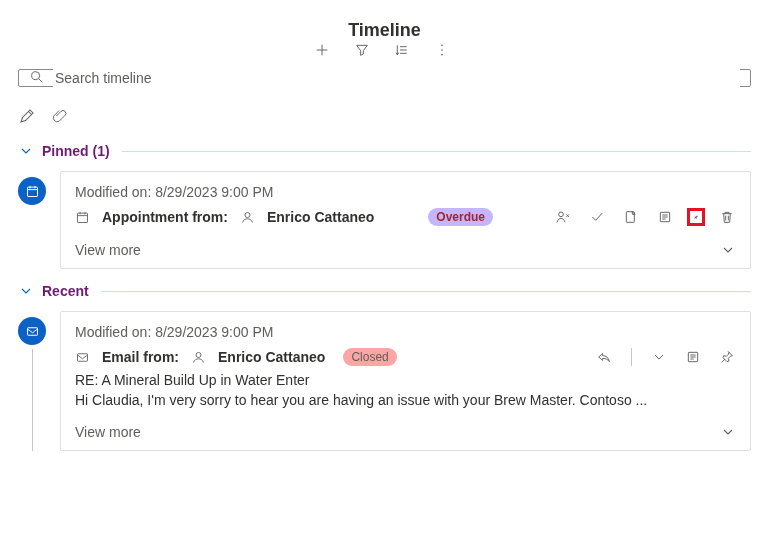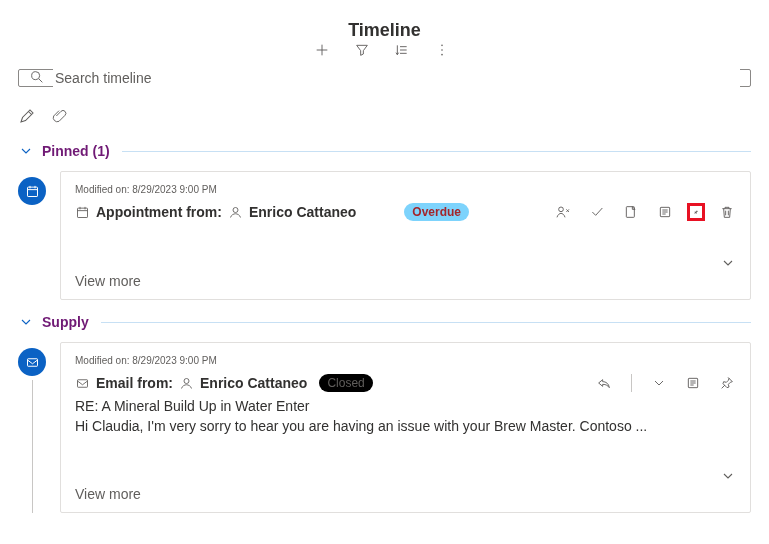--- a/index.html
+++ b/index.html
@@ -36,36 +36,36 @@
   .sec-line { flex:1; height:1px; background:#c7e0f4; margin-left:4px; }
   .card-row { display:flex; gap:14px; align-items:flex-start; margin-bottom:10px; }
   .type-bubble {
     width:28px; height:28px; border-radius:50%; background:#0b62c4; color:#fff;
     display:flex; align-items:center; justify-content:center; flex-shrink:0; margin-top:6px;
   }
   .type-bubble svg { width:15px; height:15px; stroke:#fff; fill:none; stroke-width:1.6; }
   .card {
     flex:1; border:1px solid #e1dfdd; border-radius:2px; padding:12px 14px 10px 14px;
   }
-  .meta { color:#605e5c; font-size:10px; margin-bottom:8px; }
-  .title-row { display:flex; align-items:center; gap:6px; margin-bottom:6px; }
+  .meta { color:#605e5c; font-size:14px; margin-bottom:8px; }
+  .title-row { display:flex; align-items:center; gap:12px; margin-bottom:6px; }
   .title-row .mini { width:15px; height:15px; color:#605e5c; display:inline-flex; }
   .title-row .mini svg { width:15px; height:15px; stroke:currentColor; fill:none; stroke-width:1.4; }
   .title-label { font-weight:600; }
   .person-name { font-weight:600; }
   .status-pill { font-size:12px; padding:2px 8px; border-radius:10px; margin-left:6px; }
-  .pill-overdue { background:#7dd3fc; color:#a4262c; font-weight:600;margin-left:42px; }
-  .pill-closed { background:#000000; color:#605e5c; }
+  .pill-overdue { background:#c4b5fd; color:#a4262c; font-weight:600;margin-left:42px; }
+  .pill-closed { background:#fca5a5; color:#605e5c; }
   .actions-right { margin-left:auto; display:flex; gap:16px; align-items:center; color:#605e5c; }
   .actions-right .act { width:18px; height:18px; display:inline-flex; align-items:center; justify-content:center; cursor:pointer; }
   .actions-right svg { width:16px; height:16px; stroke:currentColor; fill:none; stroke-width:1.4; }
   .highlight-box { border:3px solid #e81123; padding:3px; margin:-3px; }
   .body-text { color:#323130; margin-bottom:4px; }
   .view-more-row { display:flex; align-items:center; margin-top:16px; color:#605e5c; }
-  .view-more-row .vm { cursor:pointer;margin-top:36px; }
+  .view-more-row .vm { cursor:pointer; }
   .view-more-row .chev { margin-left:auto; width:16px; height:16px; }
   .sep { width:1px; height:18px; background:#c8c6c4; margin:0 2px; }
 </style>
 </head>
 <body>
 
 <div class="panel">
 
   <div class="hdr">
     <div class="hdr-title">Timeline</div>
@@ -198,21 +198,21 @@
         </div>
       </div>
     </div>
   </div>
 
   <div class="section" style="margin-top:14px">
     <div class="sec-hdr">
       <svg viewBox="0 0 24 24">
           <path d="M6 9l6 6 6-6"></path>
         </svg>
-      <span class="sec-title">Supply</span>
+      <span class="sec-title">Recent</span>
       <div class="sec-line"></div>
     </div>
 
     <div class="card-row">
       <div style="display:flex;flex-direction:column;align-items:center;align-self:stretch;">
         <div class="type-bubble">
           <svg viewBox="0 0 24 24">
               <rect x="4" y="6" width="16" height="12" rx="1"></rect>
               <path d="M4 8l8 6 8-6"></path>
             </svg>

